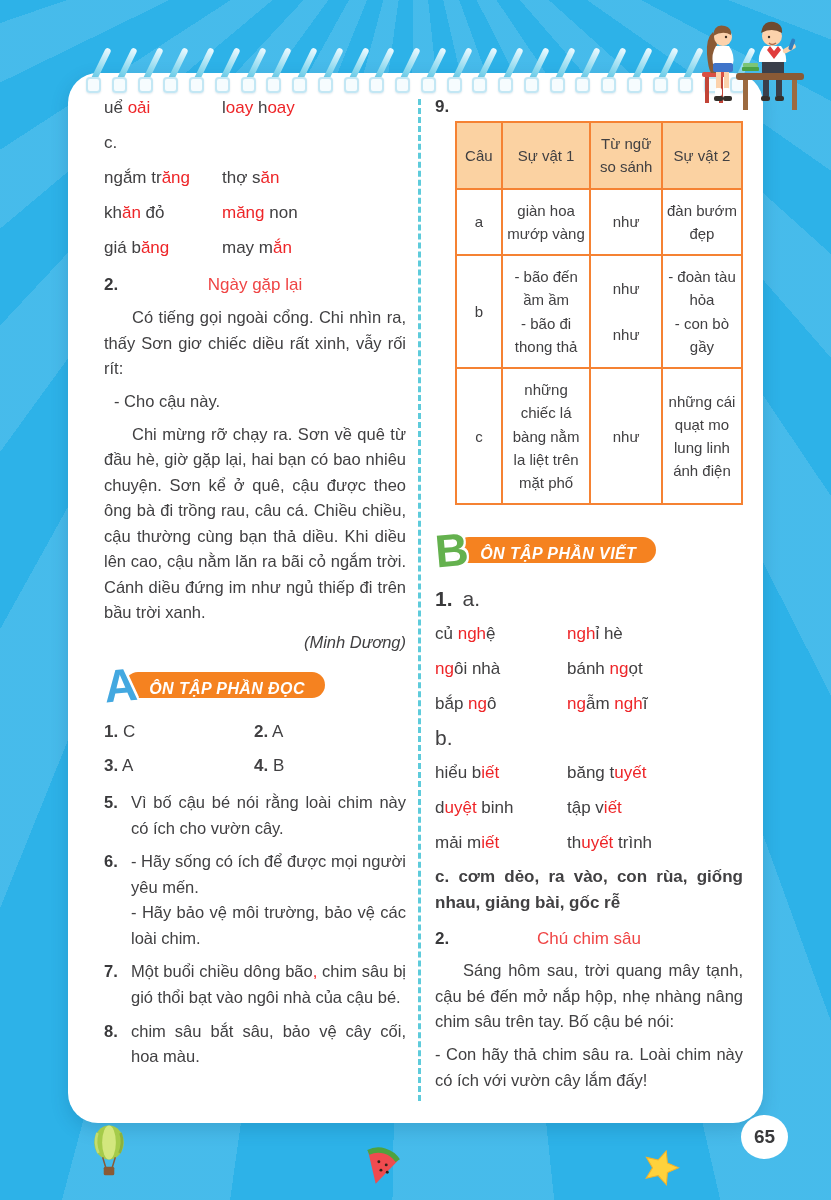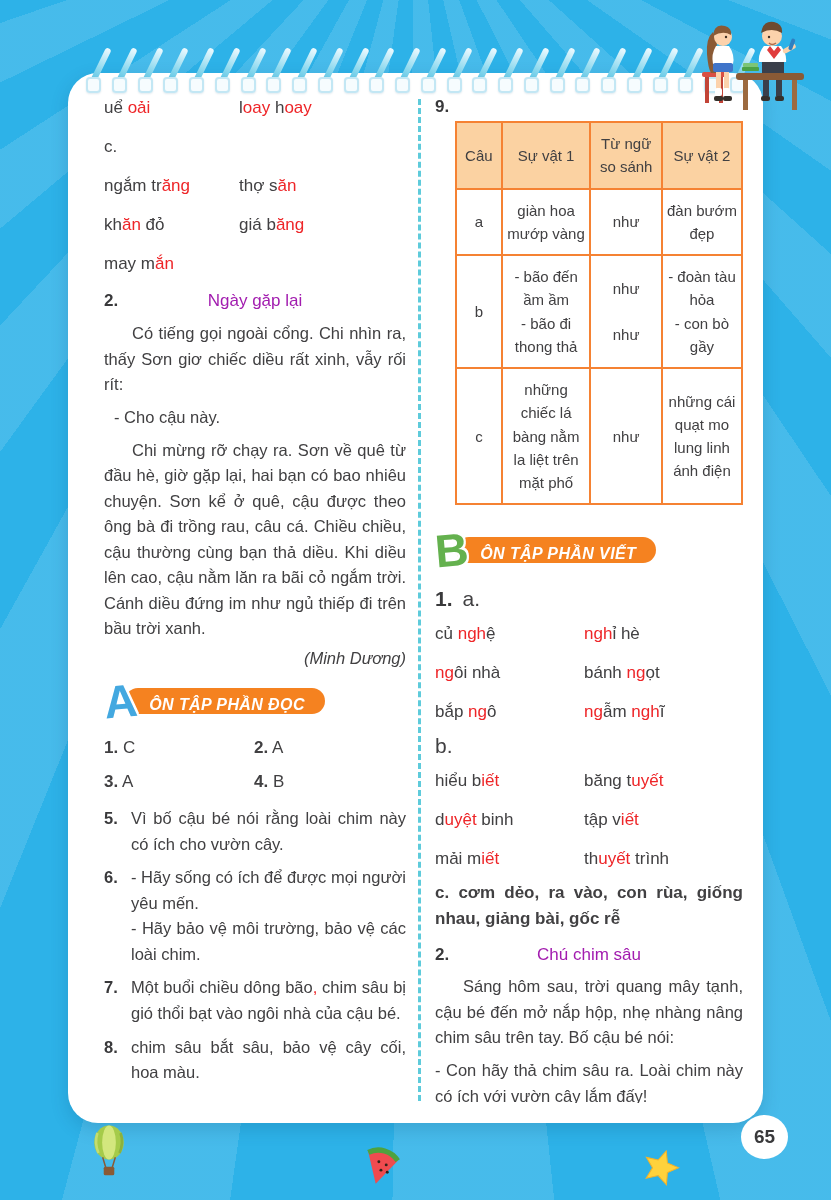--- a/index.html
+++ b/index.html
@@ -41,23 +41,23 @@
   }
   .kids{position:absolute;left:696px;top:16px;z-index:4;}
   
   .rd{color:#ee2528;}
   .p{margin:0 0 7px;text-align:justify;line-height:1.55;font-size:16.5px;}
   .p.indent{text-indent:28px;}
   .p.dash{text-align:left;text-indent:10px;}
   .author{text-align:right;font-style:italic;margin:2px 0 10px;font-size:16.5px;}
   .shead{position:relative;margin:8px 0 8px;font-size:17px;line-height:1.4;}
   .shead b{position:absolute;left:0;top:0;color:#39393b;}
-  .shead .t{display:block;text-align:center;color:#a21caf;}
-  
-  .wg{display:grid;font-size:17px;line-height:1.3;row-gap:13px;margin-bottom:14px;gap:17px;}
+  .shead .t{display:block;text-align:center;color:#ef4444;}
+  
+  .wg{display:grid;font-size:17px;line-height:1.3;row-gap:13px;margin-bottom:14px;}
   .wgl{grid-template-columns:118px 1fr;}
   .wgr{grid-template-columns:132px 1fr;margin-bottom:10px;}
   
   .banner{
     position:relative;height:40px;margin:14px 0 18px;border-radius:20px;
     background:#cfe9c4;display:flex;align-items:center;justify-content:center;overflow:visible;
   }
   .banner-label{
     color:#ee3d7f;font-weight:700;font-size:23px;letter-spacing:1px;
     text-shadow:-1px 0 0 #fff,1px 0 0 #fff,0 1px 0 #fff,0 -1px 0 #fff;
@@ -156,20 +156,21 @@
     <div class="col-left">
 
       <div class="wg wgl">
         <span><span>uể </span><span class="rd">oải</span></span>
         <span><span>l</span><span class="rd">oay</span><span> h</span><span class="rd">oay</span></span>
         <span>c.</span>
         <span></span>
         <span><span>ngắm tr</span><span class="rd">ăng</span></span>
         <span><span>thợ s</span><span class="rd">ăn</span></span>
         <span><span>kh</span><span class="rd">ăn</span><span> đỏ</span></span>
+        <span><span class="rd">măng</span><span> non</span></span>
         <span><span>giá b</span><span class="rd">ăng</span></span>
         <span><span>may m</span><span class="rd">ắn</span></span>
       </div>
 
       <div class="shead">
         <b>2.</b>
         <span class="t">Ngày gặp lại</span>
       </div>
       <p class="p indent">Có tiếng gọi ngoài cổng. Chi nhìn ra, thấy Sơn giơ chiếc diều rất xinh, vẫy rối rít:</p>
       <p class="p dash">- Cho cậu này.</p>

